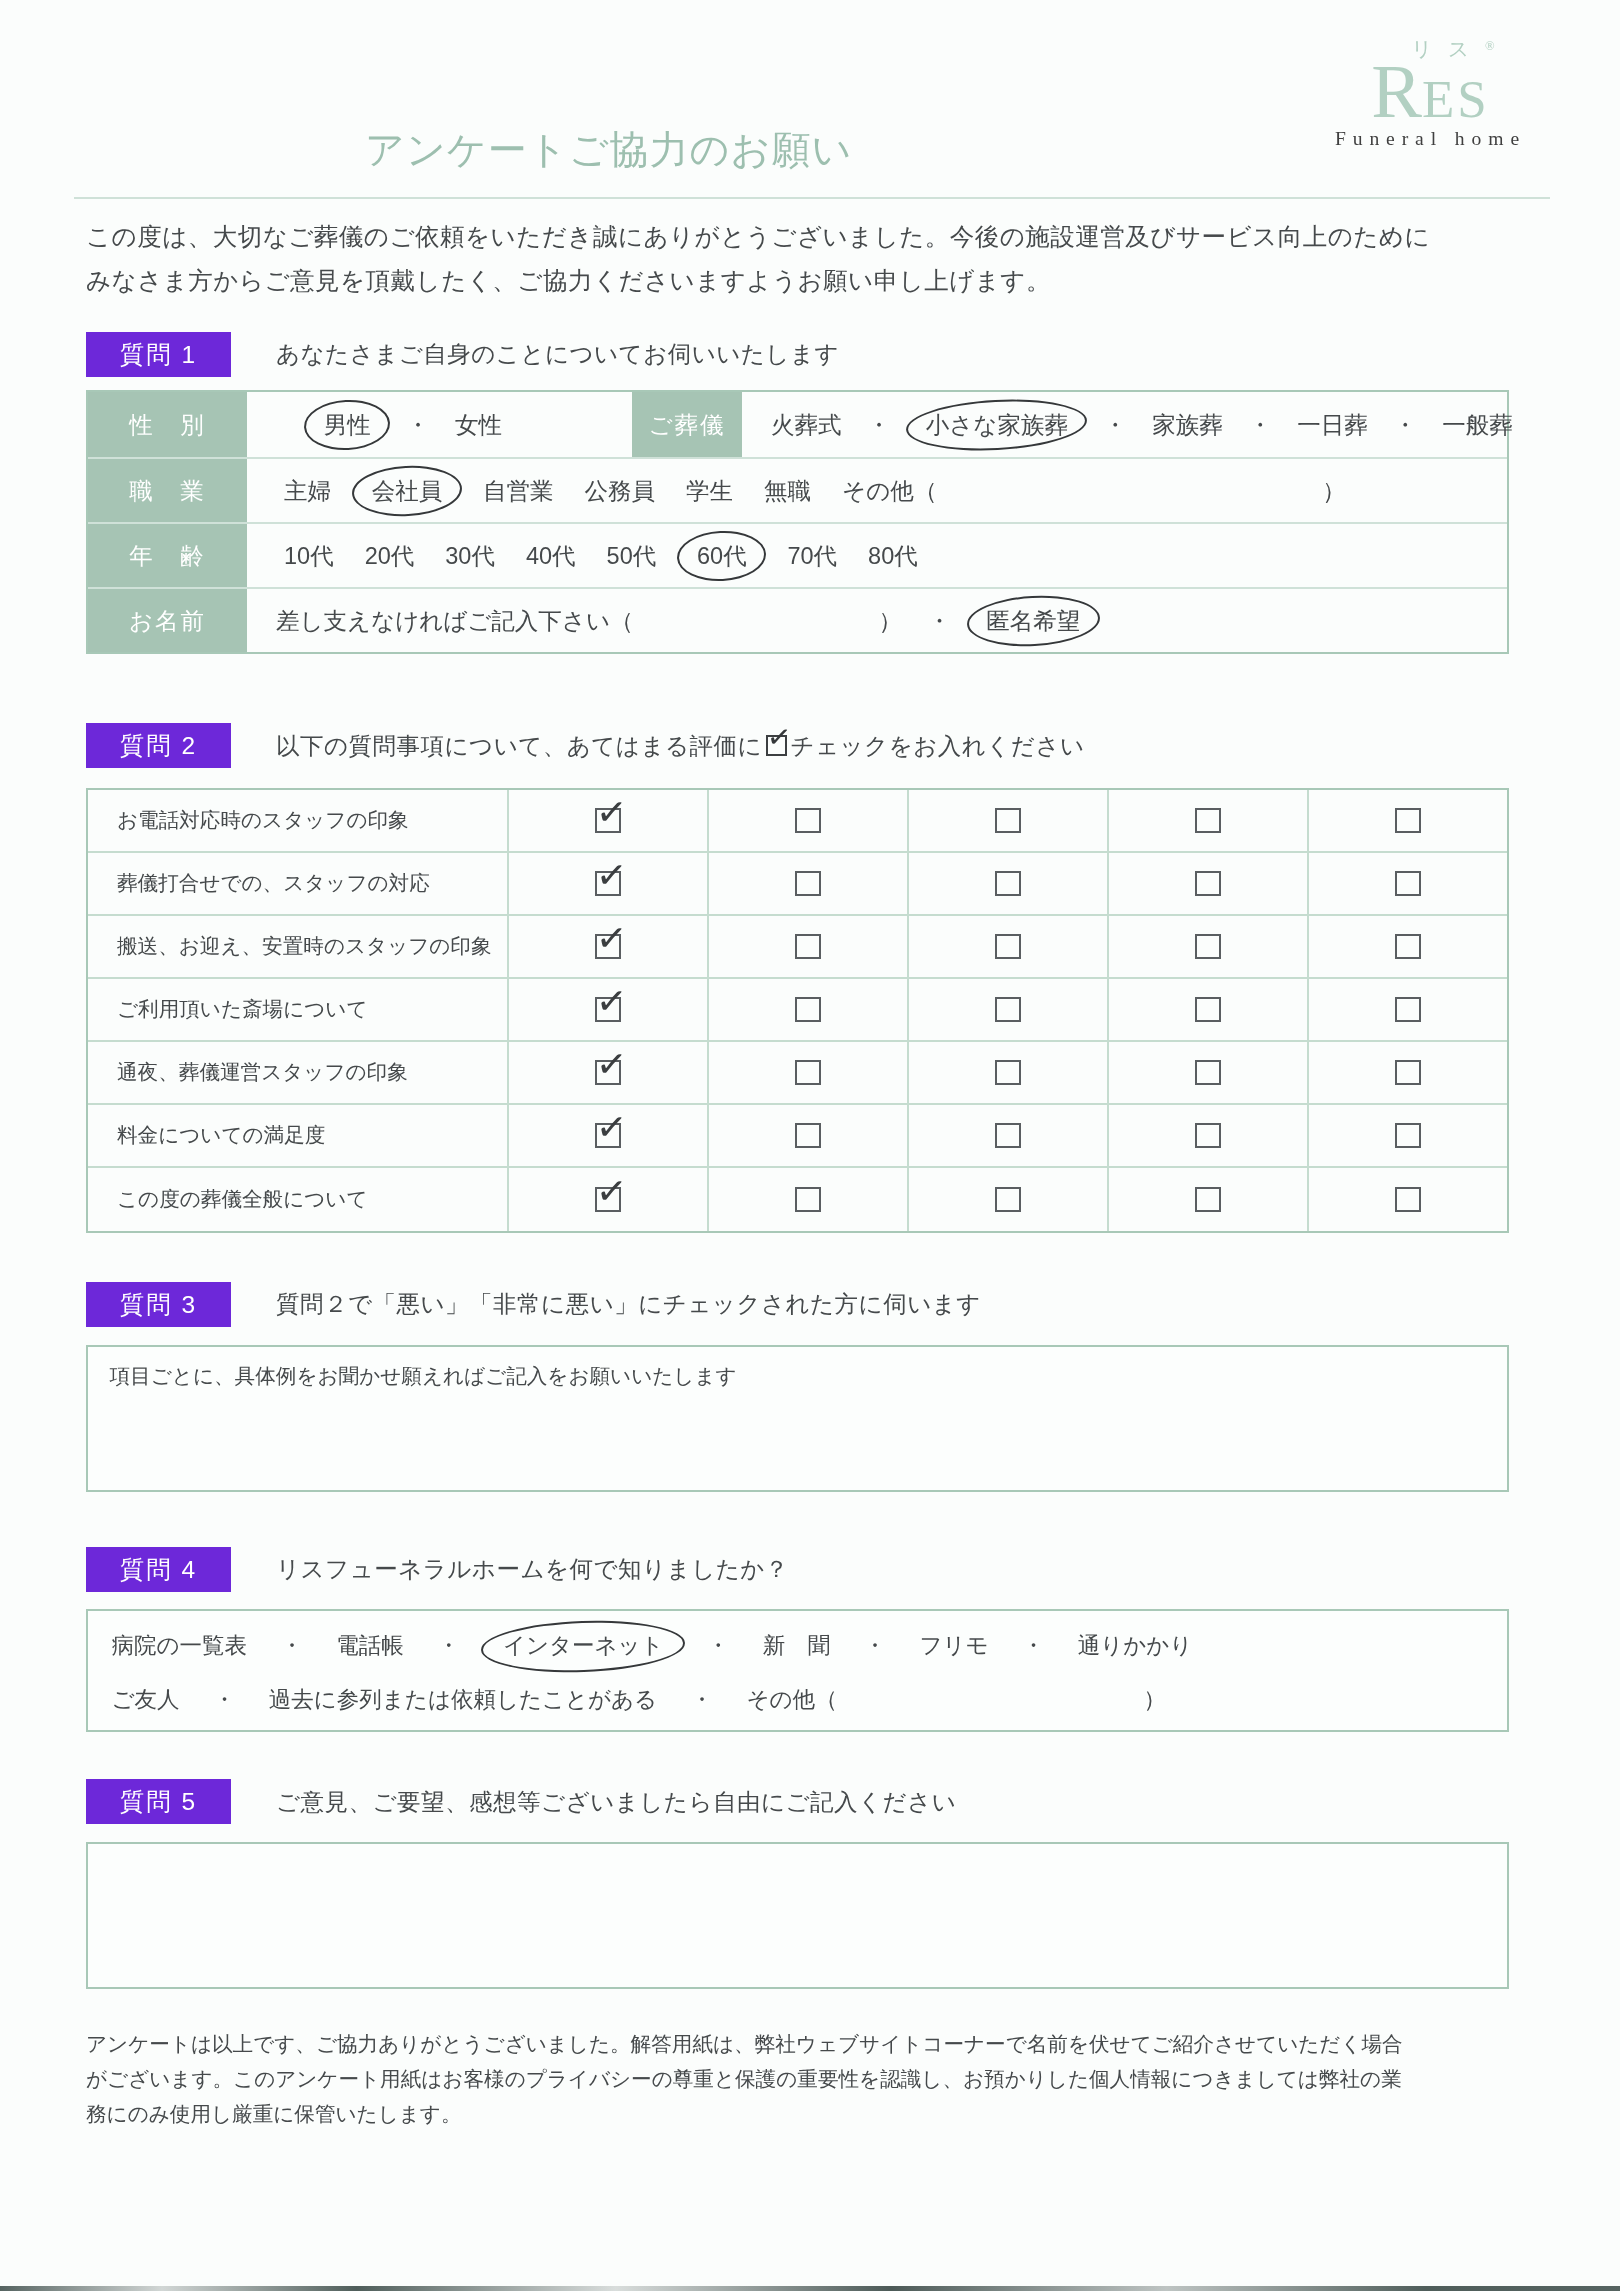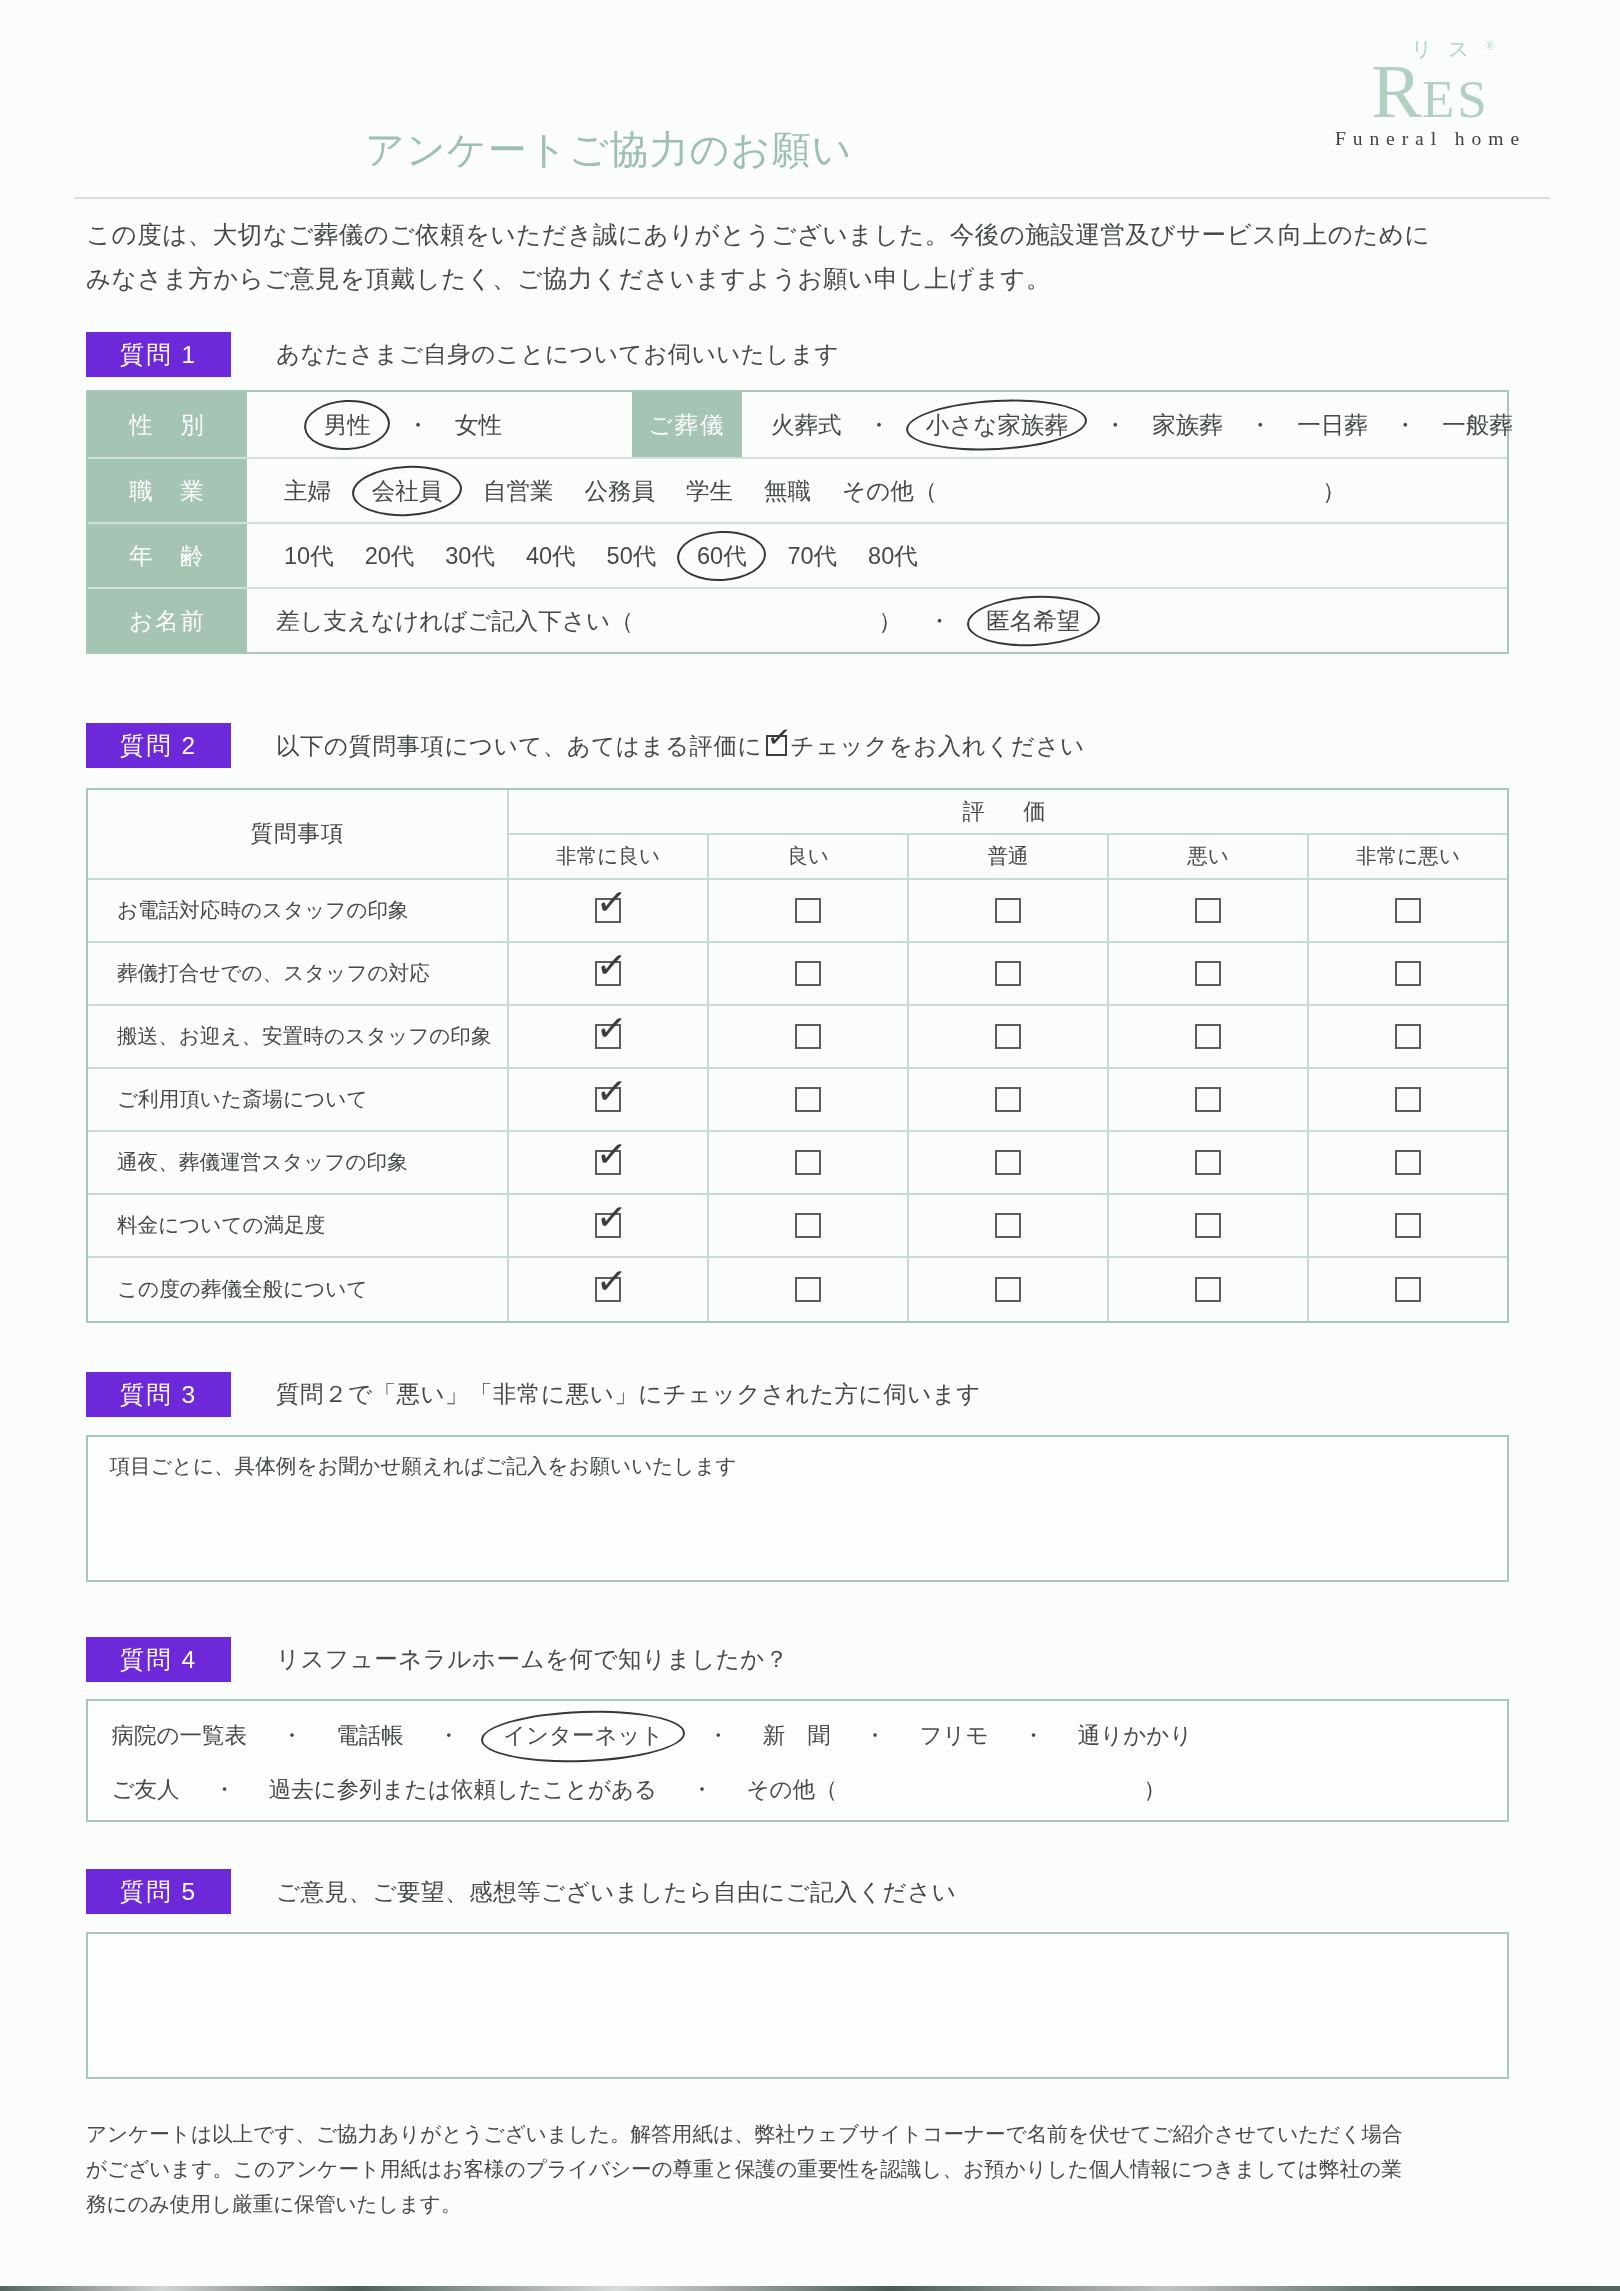--- a/index.html
+++ b/index.html
@@ -20,21 +20,21 @@
   .logo { position: absolute; right: 94px; top: 35px; color: #b2d0c2; text-align: center;
           font-family: "Liberation Serif", "DejaVu Serif", serif; }
   .logo-top { font-size: 20.6px; letter-spacing: 15.7px; margin-left: 45px; color: #b2d0c2; }
   .logo-top .reg { font-size: 12.7px; letter-spacing: 0; vertical-align: 5.9px; }
   .logo-main { line-height: 0.9; margin-top: -5.9px; white-space: nowrap; }
   .logo-r  { font-size: 76px; }
   .logo-es { font-size: 53px; letter-spacing: 2.9px; }
   .logo-sub { font-size: 19.6px; letter-spacing: 6.9px; margin-top: 2px; color: #404040; }
   .hr { position: absolute; left: 74px; top: 197px; width: 1476px; height: 2px; background: #cfe1d8; }
   
-  .intro { margin: 13.7px 59px 0 86px; font-size: 24.5px; line-height: 44px; letter-spacing: 0.5px; font-family: Liberation Mono, monospace; }
+  .intro { margin: 13.7px 59px 0 86px; font-size: 24.5px; line-height: 44px; letter-spacing: 0.5px; }
   
   .sec { margin-top: 29px; }
   .sec-head { margin-left: 86px; display: flex; align-items: center; }
   .badge {
     width: 145px; height: 45px; background: #6d28d9; color: #ffffff;
     display: flex; align-items: center; justify-content: center;
     font-size: 24.5px; letter-spacing: 2px; flex: none;
   }
   .sec-title { margin-left: 45px; font-size: 23.5px; font-weight: 500; letter-spacing: 0.5px; white-space: nowrap; }
   
@@ -192,33 +192,20 @@
       </div>
     </div>
   </div>
 
   <div class="sec spacer-sec-q2">
     <div class="sec-head">
       <span class="badge">質問 2</span>
       <span class="sec-title"><span>以下の質問事項について、あてはまる評価に</span><span class="hbox"><span class="hcheck">✓</span></span><span>チェックをお入れください</span></span>
     </div>
     <div class="rate-table">
-      <div class="rate-head">
-        <div class="rate-qhead">質問事項</div>
-        <div class="rate-right">
-          <div class="rate-eval">評　価</div>
-          <div class="rate-cols" id="rate-cols">
-              <div class="rate-col">非常に良い</div>
-              <div class="rate-col">良い</div>
-              <div class="rate-col">普通</div>
-              <div class="rate-col">悪い</div>
-              <div class="rate-col">非常に悪い</div>
-            </div>
-        </div>
-      </div>
       <div id="rate-rows">
           <div class="rate-row">
             <div class="rate-q">お電話対応時のスタッフの印象</div>
             <div class="rate-cell">
               <span class="cbox">
                 <span class="check">✓</span>
               </span>
             </div>
             <div class="rate-cell">
               <span class="cbox"></span>

